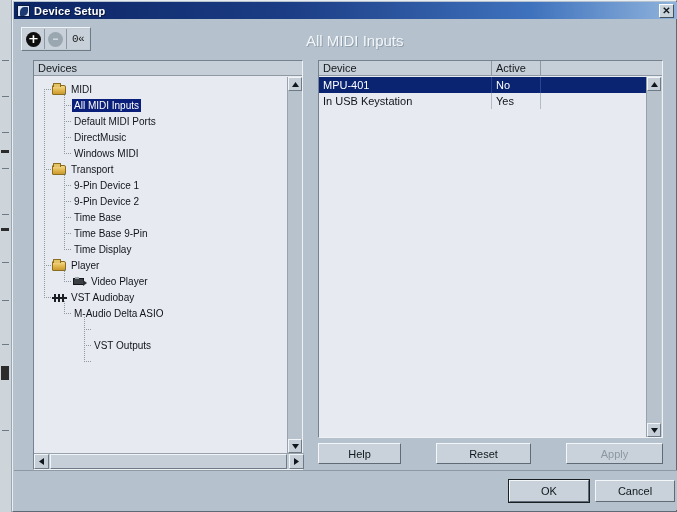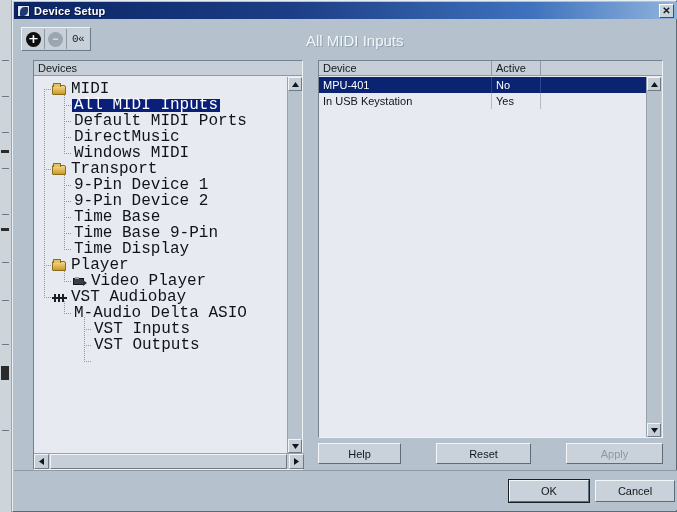--- a/index.html
+++ b/index.html
@@ -211,24 +211,23 @@
 
   
   .trow {
     position: relative;
     height: 16px;
     display: flex; align-items: center;
     white-space: nowrap;
     cursor: pointer;
   }
   .tlabel {
-    font-size: 16px; color: #101418;
+    font-size: 10px; color: #101418;
     padding: 0 2px;
     line-height: 13px;
-    font-family: Liberation Mono, monospace;
   }
   .trow.sel .tlabel {
     background: #0a1f7a;
     color: #ffffff;
   }
   .ticon { width: 15px; height: 13px; flex: none; margin-right: 2px; position: relative; }
 
   
   .folder {
     position: absolute; left: 0; top: 2px;
@@ -478,24 +477,20 @@
               <span class="k1"></span>
               <span class="k2"></span>
               <span class="k3"></span>
             </span>
           </span>
           <span class="tlabel">VST Audiobay</span>
         </div>
         <div class="trow" style="position: absolute; left: 0px; top: 228px; padding-left: 38px;">
           <span class="ticon" style="width: 0px; margin-right: 0px;"></span>
           <span class="tlabel">M-Audio Delta ASIO</span>
-        </div>
-        <div class="trow" style="position: absolute; left: 0px; top: 244px; padding-left: 58px;">
-          <span class="ticon" style="width: 0px; margin-right: 0px;"></span>
-          <span class="tlabel">VST Inputs</span>
         </div>
         <div class="trow" style="position: absolute; left: 0px; top: 260px; padding-left: 58px;">
           <span class="ticon" style="width: 0px; margin-right: 0px;"></span>
           <span class="tlabel">VST Outputs</span>
         </div>
         <div class="vline" style="left: 10px; top: 12px; height: 208px;"></div>
         <div class="hline" style="left: 10px; top: 12px; width: 8px;"></div>
         <div class="hline" style="left: 10px; top: 92px; width: 8px;"></div>
         <div class="hline" style="left: 10px; top: 188px; width: 8px;"></div>
         <div class="hline" style="left: 10px; top: 220px; width: 8px;"></div>

